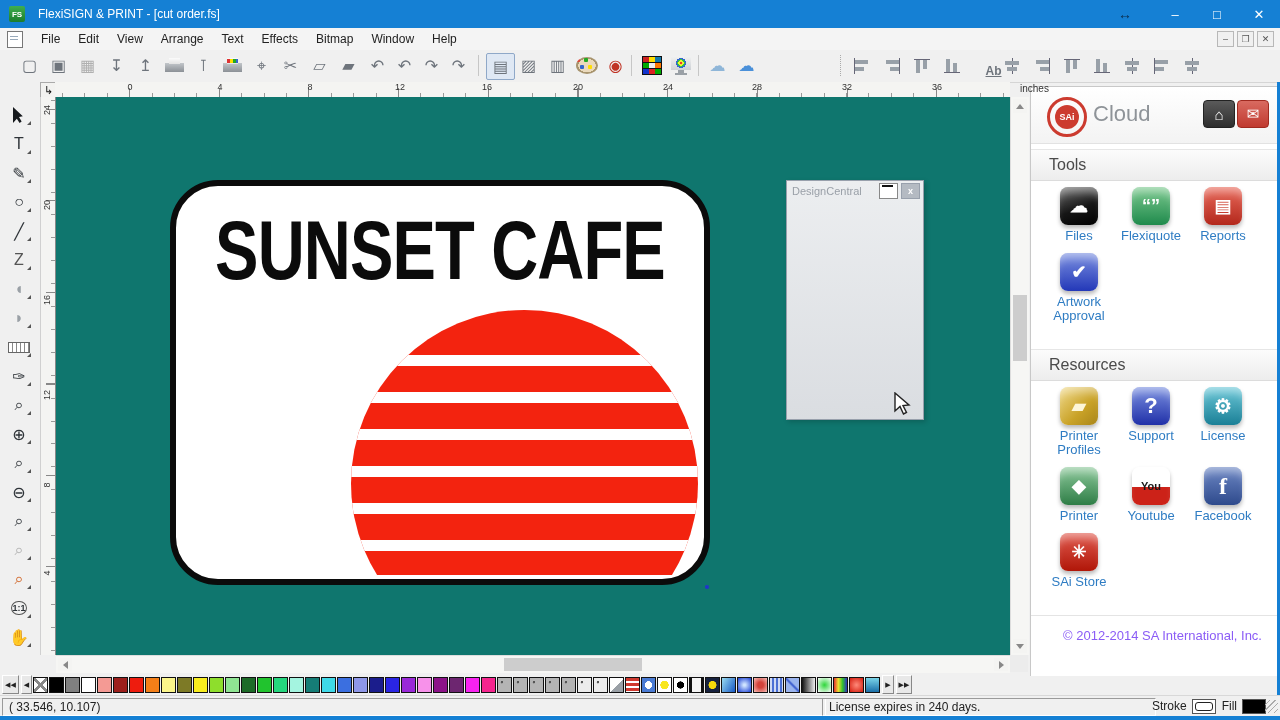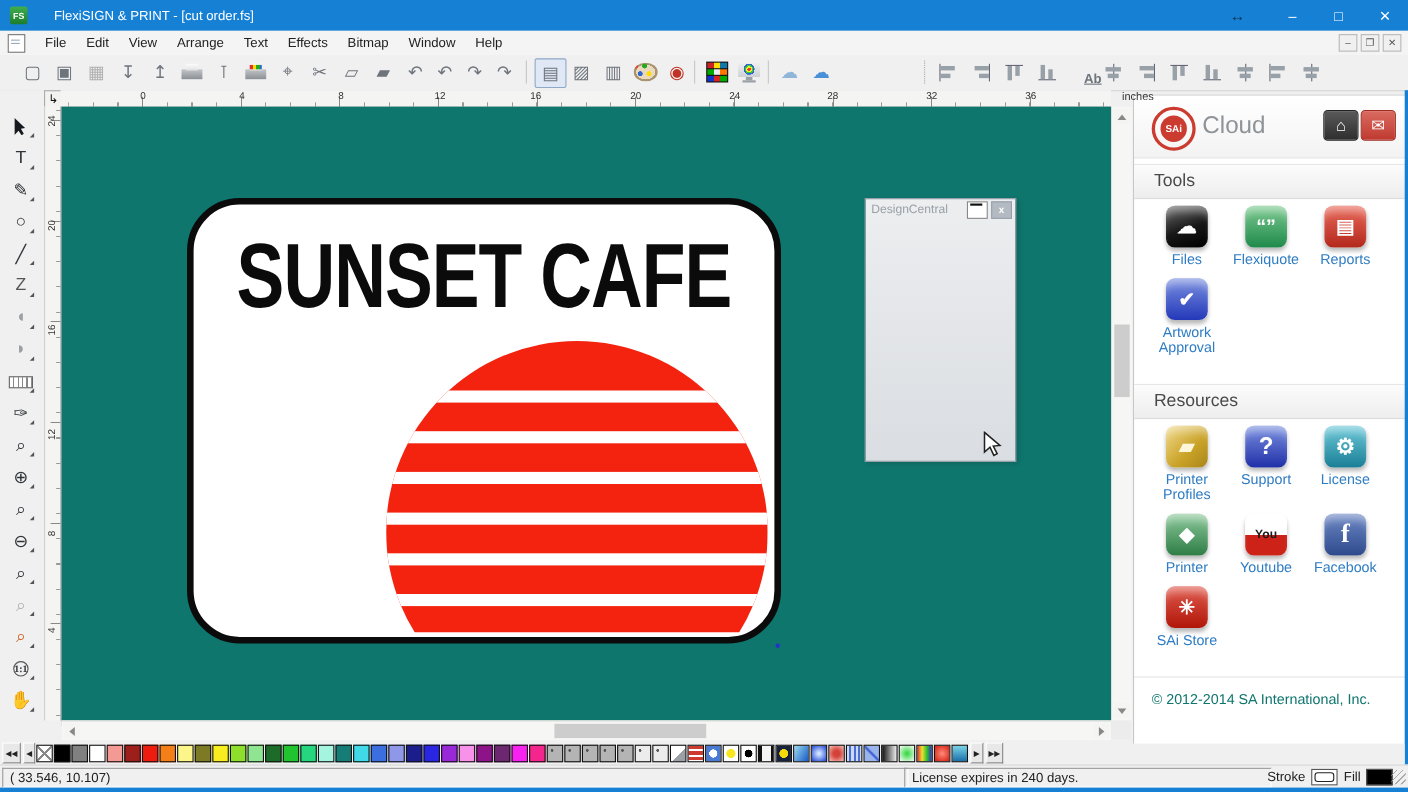--- a/index.html
+++ b/index.html
@@ -1,21 +1,21 @@
 <!DOCTYPE html>
 <html><head>
 <meta charset="utf-8">
 <style>
   html,body{margin:0;padding:0;background:#555;}
   #app{position:relative;width:1280px;height:720px;background:#f0f0f0;overflow:hidden;
        font-family:"Liberation Sans",sans-serif;-webkit-font-smoothing:antialiased;}
   
   #titlebar{position:absolute;left:0;top:0;width:1280px;height:28px;background:var(--titlebar);
             color:#fff;display:flex;align-items:center;font-size:12px;}
-  #appicon{width:16px;height:16px;margin:0 24px 0 9px;background:linear-gradient(#3fae4e,#1c7d2c);
+  #appicon{width:16px;height:16px;margin:0 13px 0 9px;background:linear-gradient(#3fae4e,#1c7d2c);
            border-radius:2px;color:#fff;font-size:8px;font-weight:bold;display:flex;align-items:center;justify-content:center;}
   #wctrl{position:absolute;right:0;top:0;height:28px;display:flex;}
   #wctrl .wc{width:42px;height:28px;display:flex;align-items:center;justify-content:center;font-size:13px;color:#fff;}
   #resize-arrows{position:absolute;right:148px;top:0;height:28px;display:flex;align-items:center;color:#0b2d4d;font-size:14px;font-weight:bold;}
   
   #menubar{position:absolute;left:0;top:28px;width:1280px;height:22px;background:#f4f4f4;border-bottom:1px solid #dcdcdc;
            display:flex;align-items:center;font-size:12px;color:#222;}
   #menudoc{width:14px;height:15px;margin:0 9px 0 7px;background:#fff;border:1px solid #777;
            background-image:linear-gradient(#9ab 0 0),linear-gradient(#9ab 0 0);background-size:8px 1px;
            background-position:2px 4px,2px 7px;background-repeat:no-repeat;}
@@ -74,21 +74,21 @@
            font-size:9px;color:#333;}
   .vlab{position:absolute;left:0;width:14px;text-align:center;transform:rotate(-90deg);}
   #lefttop-pad{position:absolute;left:0;top:82px;width:40px;height:15px;background:#f0f0f0;}
   
   #toolbox{position:absolute;left:0;top:97px;width:40px;height:583px;background:#f0f0f0;border-right:1px solid #d0d0d0;}
   .tool{position:absolute;left:4px;width:30px;height:26px;display:flex;align-items:center;justify-content:center;
         font-size:16px;color:#2e3338;}
   .tool::after{content:"";position:absolute;right:3px;bottom:3px;border-left:4px solid transparent;border-bottom:4px solid #555;}
   .ic-cursor span{width:12px;height:16px;background:#16191d;clip-path:polygon(0 0,0 100%,32% 74%,55% 100%,72% 91%,50% 63%,82% 58%);}
   .ic-ruler span{width:20px;height:9px;border:1px solid #666;background:repeating-linear-gradient(90deg,#fff 0 3px,#888 3px 4px);}
-  .ic-11 span{font-size:9px;font-weight:bold;border:1.5px solid #555;border-radius:50%;padding:1px 0;font-family:Liberation Serif, serif;}
+  .ic-11 span{font-size:9px;font-weight:bold;border:1.5px solid #555;border-radius:50%;padding:1px 0;}
   
   #canvas{position:absolute;left:56px;top:97px;width:954px;height:558px;background:#0f766e;}
   #sign{position:absolute;left:114px;top:83px;width:528px;height:393px;border:6px solid var(--sign-black);border-radius:48px;background:#fff;}
   #sign-text{position:absolute;left:0;top:22px;width:100%;text-align:center;font-weight:bold;font-size:74px;
              letter-spacing:-1px;color:var(--sign-black);transform:scaleX(.88) scaleY(1.12);white-space:nowrap;}
   #sun{position:absolute;left:175px;top:124px;}
   #blue-dot{position:absolute;left:649px;top:488px;width:4px;height:4px;background:#2233cc;border-radius:50%;}
   
   .sb-btn{position:absolute;background:#f4f4f2;display:flex;align-items:center;justify-content:center;}
   .tri{width:0;height:0;}
@@ -130,21 +130,21 @@
   .cgrid{position:absolute;left:12px;width:224px;display:flex;flex-wrap:wrap;}
   #tools-grid{top:100px;}
   #res-grid{top:300px;}
   .ccell{width:72px;margin-bottom:10px;text-align:center;vertical-align:top;}
   .cgi{width:38px;height:38px;border-radius:8px;margin:0 auto;display:flex;align-items:center;justify-content:center;
        color:#fff;font-weight:bold;font-size:18px;box-shadow:0 3px 4px rgba(0,0,0,.28),inset 0 10px 8px -5px rgba(255,255,255,.45);}
   .clabel{margin-top:4px;color:var(--link-blue);font-size:13px;line-height:14px;}
   .fb .cgi span{font-family:"Liberation Serif",serif;font-size:24px;}
   .yt .cgi{color:#222;font-size:10px;}
   #copyright{position:absolute;left:0;top:528px;width:100%;border-top:1px solid #e4e4e4;}
-  #copyright div{margin:12px 0 0 16px;color:#0f766e;font-size:13px;}
+  #copyright div{margin:12px 0 0 16px;color:#8b5cf6;font-size:13px;text-align:center;}
   #right-edge{position:absolute;left:1277px;top:82px;width:3px;height:634px;background:var(--titlebar);}
   #below-panel{position:absolute;left:1028px;top:676px;width:249px;height:19px;background:#f0f0f0;}
   
   #palette{position:absolute;left:0;top:674px;width:1028px;height:21px;background:#f0f0f0;display:flex;align-items:center;}
   .pbtn{height:17px;border:1px solid;border-color:#fff #888 #888 #fff;background:#e8e8e8;font-size:7px;color:#222;
         display:flex;align-items:center;justify-content:center;padding:0 2px;margin-left:2px;}
   .swatch{width:13px;height:14px;border:1px solid #111;margin-left:1px;flex:none;}
   
   #statusbar{position:absolute;left:0;top:695px;width:1280px;height:21px;background:#f0f0f0;border-top:1px solid #d8d8d8;font-size:12px;color:#222;}
   .sunken{position:absolute;top:2px;height:16px;border:1px solid;border-color:#9a9a9a #fff #fff #9a9a9a;display:flex;align-items:center;}

